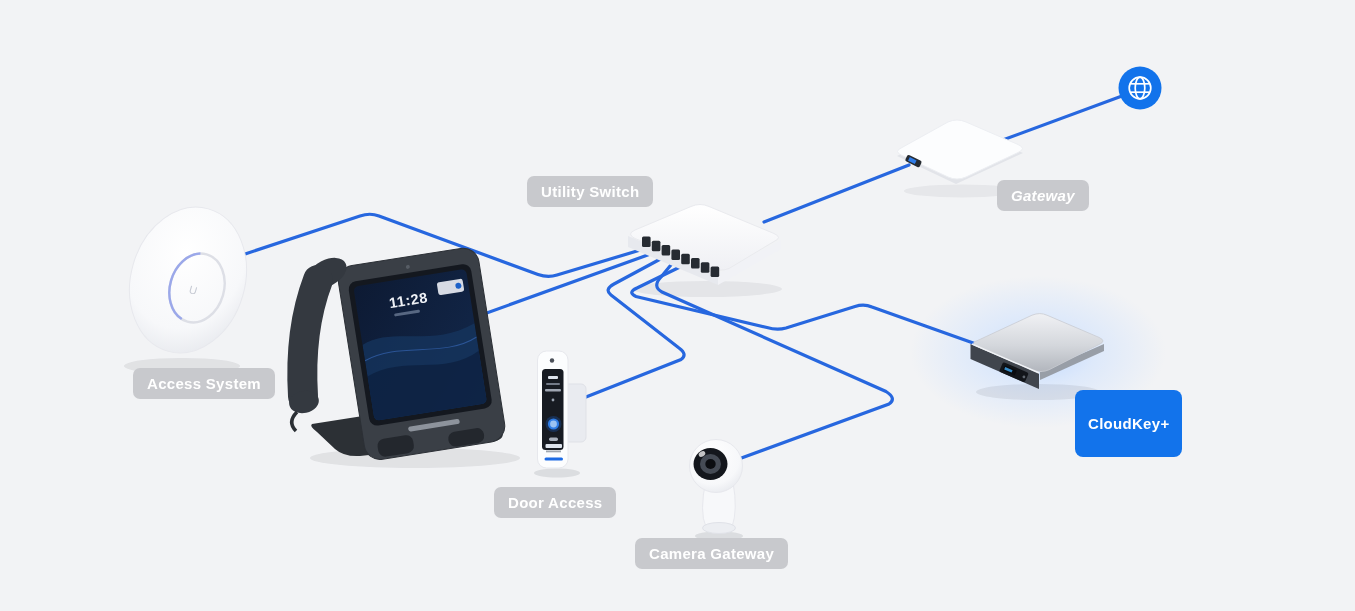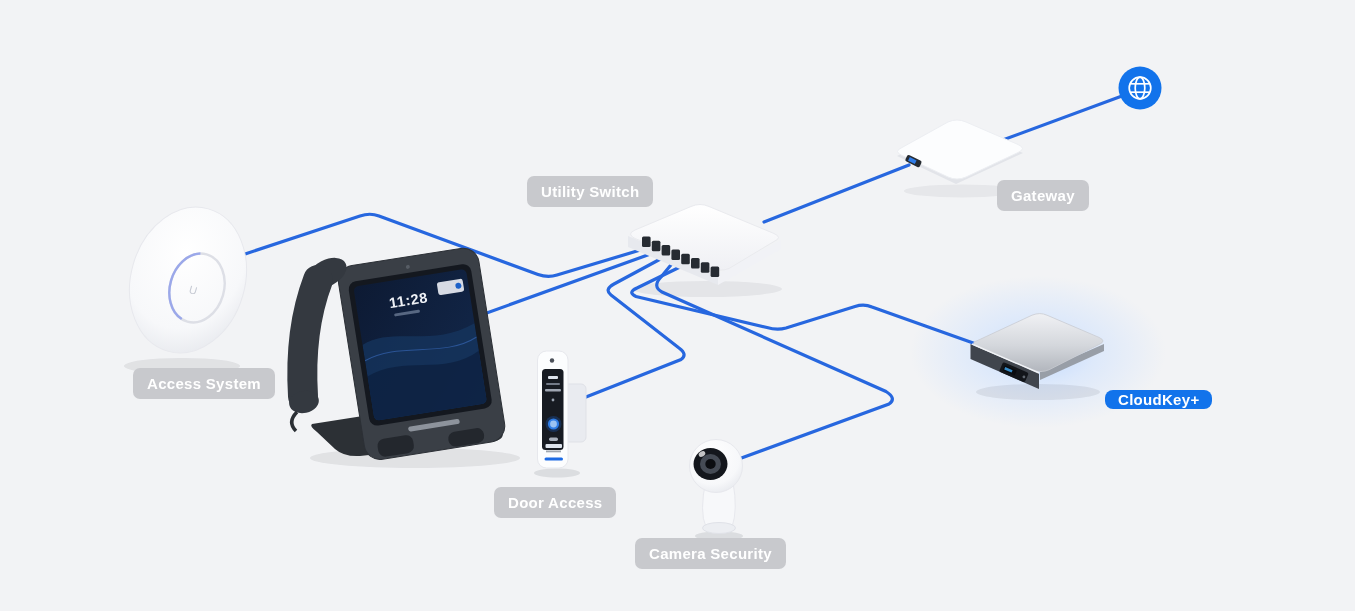--- a/index.html
+++ b/index.html
@@ -16,23 +16,23 @@
   }
   #scene{position:absolute;left:0;top:0;}
   svg text{font-family:"Liberation Sans",sans-serif;}
   .wire{stroke:var(--wire);stroke-width:3.2;fill:none;stroke-linecap:round;}
   .lbl{
     position:absolute;color:#ffffff;white-space:nowrap;
     font:600 15px/19px "Liberation Sans",sans-serif;letter-spacing:.3px;
     padding:6px 14px;border-radius:7px;
   }
   .lbl.gray{background:var(--label-gray);}
-  .lbl.blue{background:var(--accent-blue);font-weight:700;border-radius:8px;padding:0 13px;margin-left:30px;}
+  .lbl.blue{background:var(--accent-blue);font-weight:700;border-radius:8px;padding:24px 13px;}
   .lbl-utility{left:527px;top:176px;}
-  .lbl-gateway{left:997px;top:180px;}
+  .lbl-gateway{left:997px;top:180px;font-style:italic;}
   .lbl-ap{left:133px;top:368px;}
   .lbl-phone{left:306px;top:450px;}
   .lbl-door{left:494px;top:487px;}
   .lbl-camera{left:635px;top:538px;}
   .lbl-cloudkey{left:1075px;top:390px;}
 </style>
 </head>
 <body>
 
 <div id="stage">
@@ -198,16 +198,16 @@
         <path d="M 1130.1,83.8 H 1149.9"></path>
         <path d="M 1130.1,92.2 H 1149.9"></path>
       </g>
     </g>
   </svg>
 
   <div class="lbl gray lbl-utility">Utility Switch</div>
   <div class="lbl gray lbl-gateway">Gateway</div>
   <div class="lbl gray lbl-ap">Access System</div>
   <div class="lbl gray lbl-door">Door Access</div>
-  <div class="lbl gray lbl-camera">Camera Security</div>
+  <div class="lbl gray lbl-camera">Camera Gateway</div>
   <div class="lbl blue lbl-cloudkey">CloudKey+</div>
 
 </div>
 
 </body></html>

